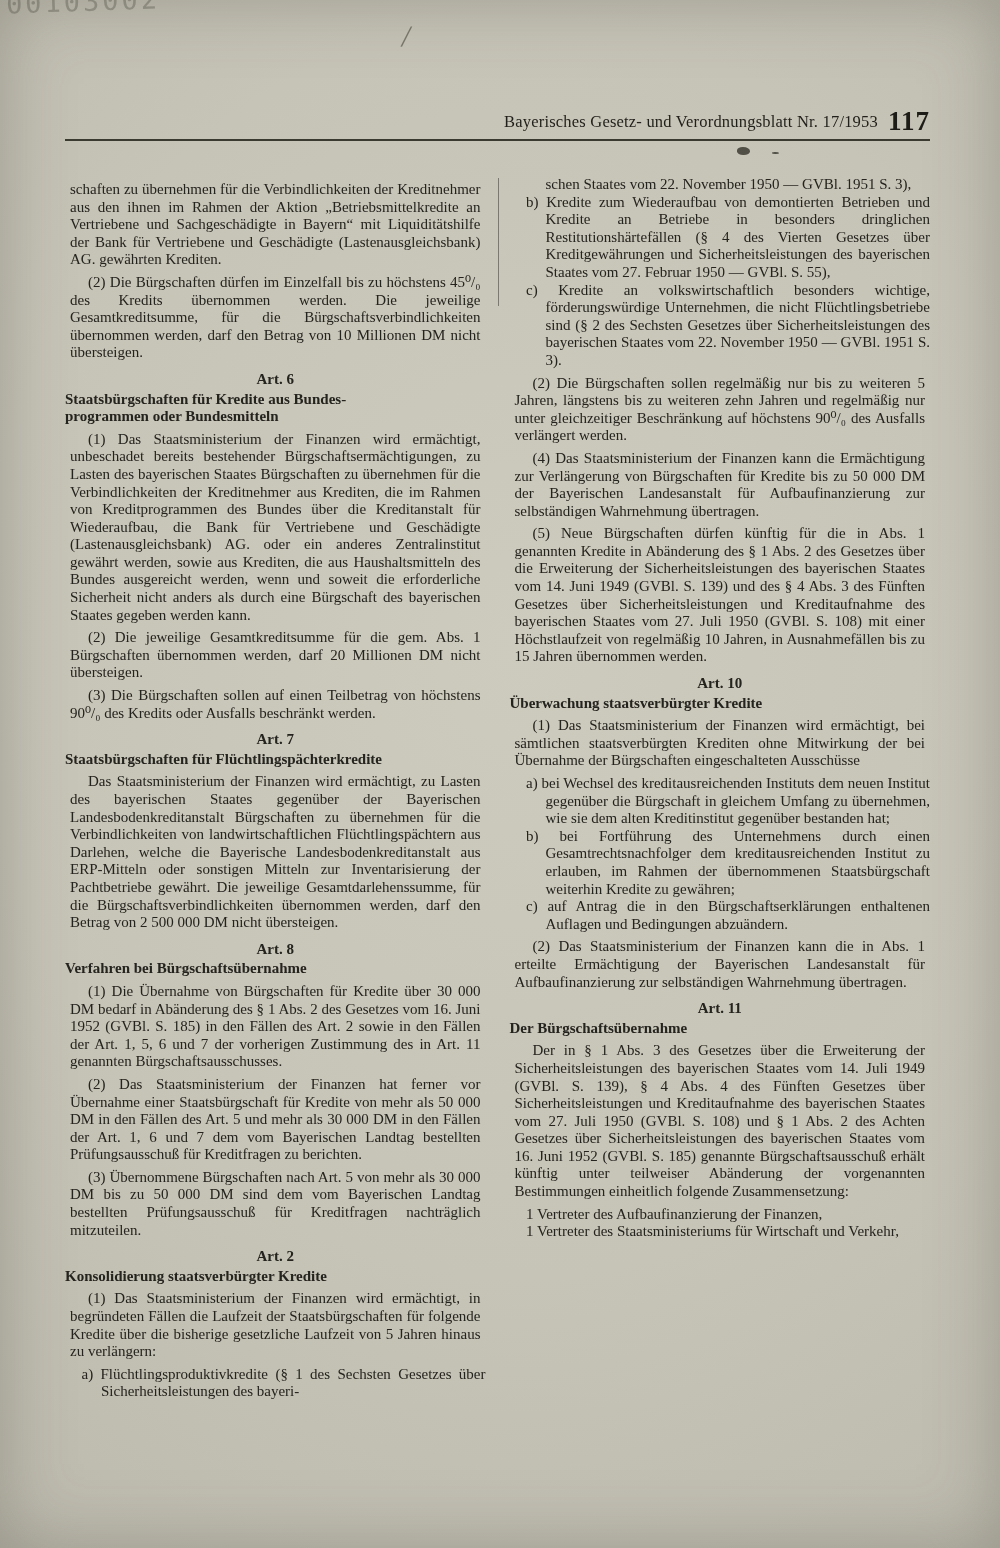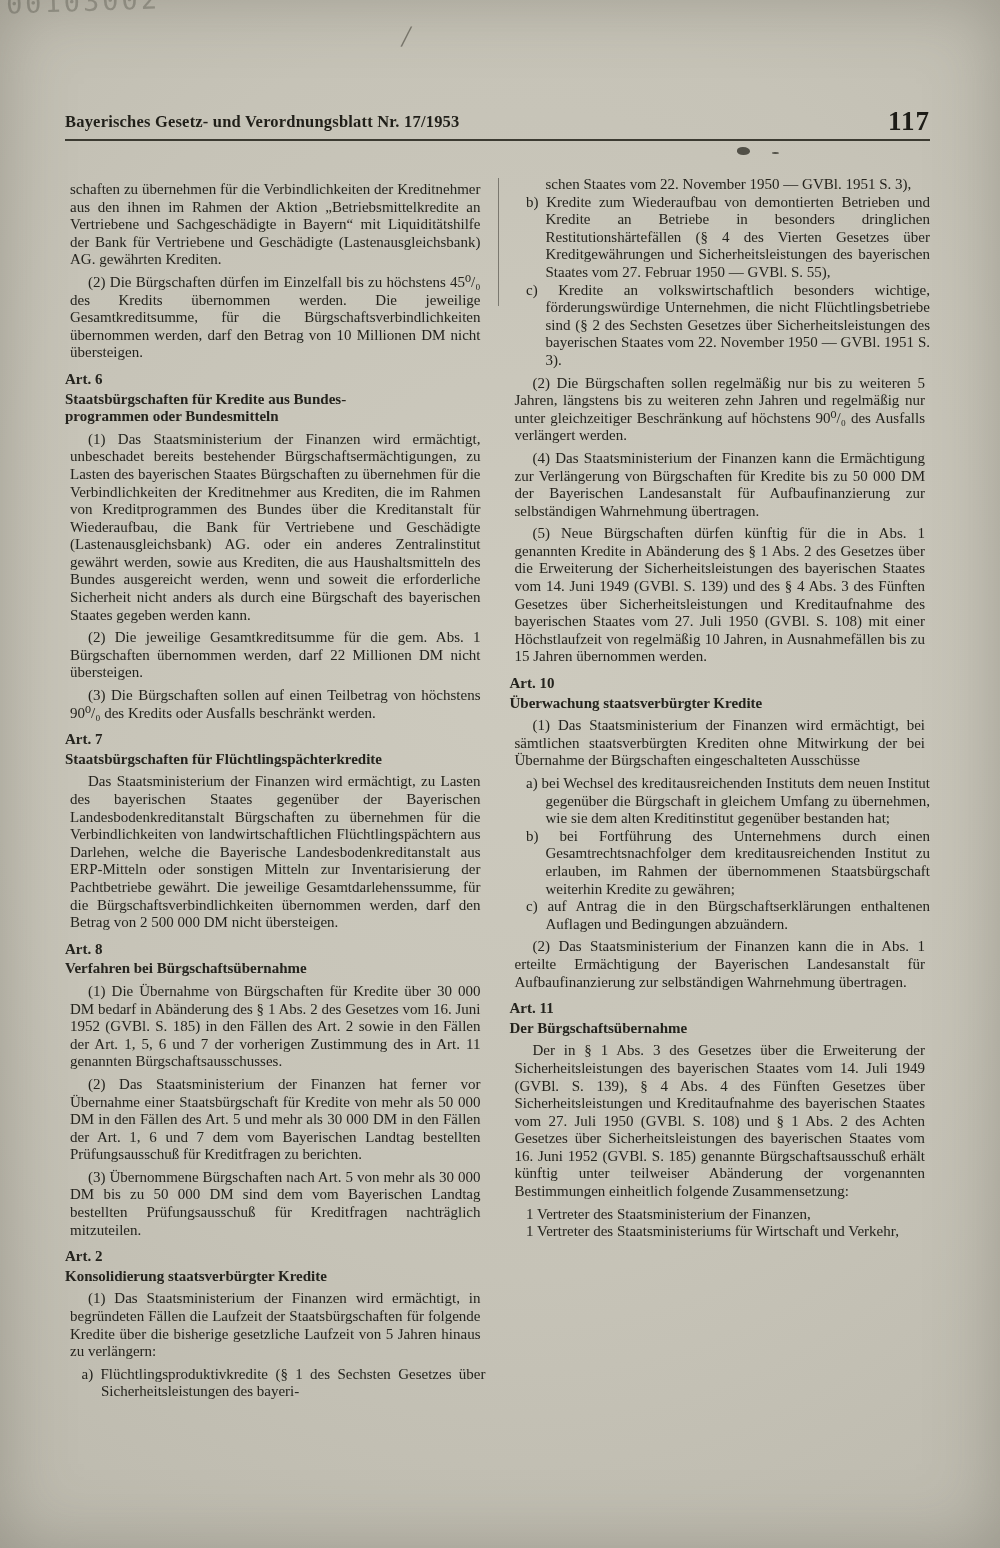--- a/index.html
+++ b/index.html
@@ -35,22 +35,22 @@
     background: #35342c; opacity: 0.8;
     border-radius: 45% 55% 50% 50%;
     box-shadow: 32px 2px 0 -3px #35342c;
   }
   
   .header {
     position: absolute; top: 101px; left: 65px; right: 70px;
     display: flex; align-items: flex-end;
   }
   .header-title {
-    flex: 1; text-align: left;
-    font-weight: 700; font-size: 16.5px; letter-spacing: 0.2px;
+    flex: 1; text-align: right;
+    font-weight: 400; font-size: 16.5px; letter-spacing: 0.2px;
     color: #201f19;
   }
   .page-number {
     font-size: 27px; font-weight: 700; letter-spacing: 1px;
     margin-left: 10px; transform: translateY(5px);
     color: #1d1c17;
     text-align: center;
   }
   .header-rule {
     position: absolute; top: 139px; left: 65px; right: 70px;
@@ -67,21 +67,21 @@
     background: rgba(45, 44, 38, 0.5);
   }
   .col {
     flex: 1; min-width: 0;
     font-size: 15px; line-height: 17.6px;
     text-align: justify;
   }
   .para { margin: 5px; text-indent: 1.2em; }
   .para.noindent { text-indent: 0; }
   .art-num {
-    font-weight: 700;
+    text-align: center; font-weight: 700;
     margin: 9px 0 2px; text-indent: 0;
   }
   .art-title {
     text-align: left; font-weight: 700;
     margin: 0 0 5px; text-indent: 0;
   }
   .li { padding-left: 2.4em; text-indent: -1.3em; }
   .licont { padding-left: 2.4em; }
 </style>
 </head>
@@ -103,21 +103,21 @@
     <div class="col-divider"></div>
     <section class="col" id="col-left">
         <p class="para noindent">schaften zu übernehmen für die Verbindlichkeiten der Kreditnehmer aus den ihnen im Rahmen der Aktion „Betriebsmittelkredite an Vertriebene und Sachgeschädigte in Bayern“ mit Liquiditätshilfe der Bank für Vertriebene und Geschädigte (Lastenausgleichsbank) AG. gewährten Krediten.</p>
         <p class="para">(2) Die Bürgschaften dürfen im Einzelfall bis zu höchstens 45⁰/₀ des Kredits übernommen werden. Die jeweilige Gesamtkreditsumme, für die Bürgschaftsverbindlichkeiten übernommen werden, darf den Betrag von 10 Millionen DM nicht übersteigen.</p>
         <div class="art-num">Art. 6</div>
         <div class="art-title">
           <div class="art-title-line">Staatsbürgschaften für Kredite aus Bundes-</div>
           <div class="art-title-line">programmen oder Bundesmitteln</div>
         </div>
         <p class="para">(1) Das Staatsministerium der Finanzen wird ermächtigt, unbeschadet bereits bestehender Bürgschaftsermächtigungen, zu Lasten des bayerischen Staates Bürgschaften zu übernehmen für die Verbindlichkeiten der Kreditnehmer aus Krediten, die im Rahmen von Kreditprogrammen des Bundes über die Kreditanstalt für Wiederaufbau, die Bank für Vertriebene und Geschädigte (Lastenausgleichsbank) AG. oder ein anderes Zentralinstitut gewährt werden, sowie aus Krediten, die aus Haushaltsmitteln des Bundes ausgereicht werden, wenn und soweit die erforderliche Sicherheit nicht anders als durch eine Bürgschaft des bayerischen Staates gegeben werden kann.</p>
-        <p class="para">(2) Die jeweilige Gesamtkreditsumme für die gem. Abs. 1 Bürgschaften übernommen werden, darf 22 Millionen DM nicht übersteigen.</p>
+        <p class="para">(2) Die jeweilige Gesamtkreditsumme für die gem. Abs. 1 Bürgschaften übernommen werden, darf 20 Millionen DM nicht übersteigen.</p>
         <p class="para">(3) Die Bürgschaften sollen auf einen Teilbetrag von höchstens 90⁰/₀ des Kredits oder Ausfalls beschränkt werden.</p>
         <div class="art-num">Art. 7</div>
         <div class="art-title">
           <div class="art-title-line">Staatsbürgschaften für Flüchtlingspächterkredite</div>
         </div>
         <p class="para">Das Staatsministerium der Finanzen wird ermächtigt, zu Lasten des bayerischen Staates gegenüber der Bayerischen Landesbodenkreditanstalt Bürgschaften zu übernehmen für die Verbindlichkeiten von landwirtschaftlichen Flüchtlingspächtern aus Darlehen, welche die Bayerische Landesbodenkreditanstalt aus ERP-Mitteln oder sonstigen Mitteln zur Inventarisierung der Pachtbetriebe gewährt. Die jeweilige Gesamtdarlehenssumme, für die Bürgschaftsverbindlichkeiten übernommen werden, darf den Betrag von 2 500 000 DM nicht übersteigen.</p>
         <div class="art-num">Art. 8</div>
         <div class="art-title">
           <div class="art-title-line">Verfahren bei Bürgschaftsübernahme</div>
         </div>
@@ -145,18 +145,18 @@
         <p class="para">(1) Das Staatsministerium der Finanzen wird ermächtigt, bei sämtlichen staatsverbürgten Krediten ohne Mitwirkung der bei Übernahme der Bürgschaften eingeschalteten Ausschüsse</p>
         <div class="li"><span class="li-marker">a)</span> <span class="li-text">bei Wechsel des kreditausreichenden Instituts dem neuen Institut gegenüber die Bürgschaft in gleichem Umfang zu übernehmen, wie sie dem alten Kreditinstitut gegenüber bestanden hat;</span></div>
         <div class="li"><span class="li-marker">b)</span> <span class="li-text">bei Fortführung des Unternehmens durch einen Gesamtrechtsnachfolger dem kreditausreichenden Institut zu erlauben, im Rahmen der übernommenen Staatsbürgschaft weiterhin Kredite zu gewähren;</span></div>
         <div class="li"><span class="li-marker">c)</span> <span class="li-text">auf Antrag die in den Bürgschaftserklärungen enthaltenen Auflagen und Bedingungen abzuändern.</span></div>
         <p class="para">(2) Das Staatsministerium der Finanzen kann die in Abs. 1 erteilte Ermächtigung der Bayerischen Landesanstalt für Aufbaufinanzierung zur selbständigen Wahrnehmung übertragen.</p>
         <div class="art-num">Art. 11</div>
         <div class="art-title">
           <div class="art-title-line">Der Bürgschaftsübernahme</div>
         </div>
         <p class="para">Der in § 1 Abs. 3 des Gesetzes über die Erweiterung der Sicherheitsleistungen des bayerischen Staates vom 14. Juli 1949 (GVBl. S. 139), § 4 Abs. 4 des Fünften Gesetzes über Sicherheitsleistungen und Kreditaufnahme des bayerischen Staates vom 27. Juli 1950 (GVBl. S. 108) und § 1 Abs. 2 des Achten Gesetzes über Sicherheitsleistungen des bayerischen Staates vom 16. Juni 1952 (GVBl. S. 185) genannte Bürgschaftsausschuß erhält künftig unter teilweiser Abänderung der vorgenannten Bestimmungen einheitlich folgende Zusammensetzung:</p>
-        <div class="li"><span class="li-marker">1</span> <span class="li-text">Vertreter des Staatsministerium der Finanzen,</span></div>
+        <div class="li"><span class="li-marker">1</span> <span class="li-text">Vertreter des Aufbaufinanzierung der Finanzen,</span></div>
         <div class="li"><span class="li-marker">1</span> <span class="li-text">Vertreter des Staatsministeriums für Wirtschaft und Verkehr,</span></div>
       </section>
   </div>
 
 </div>
 
 </body></html>

